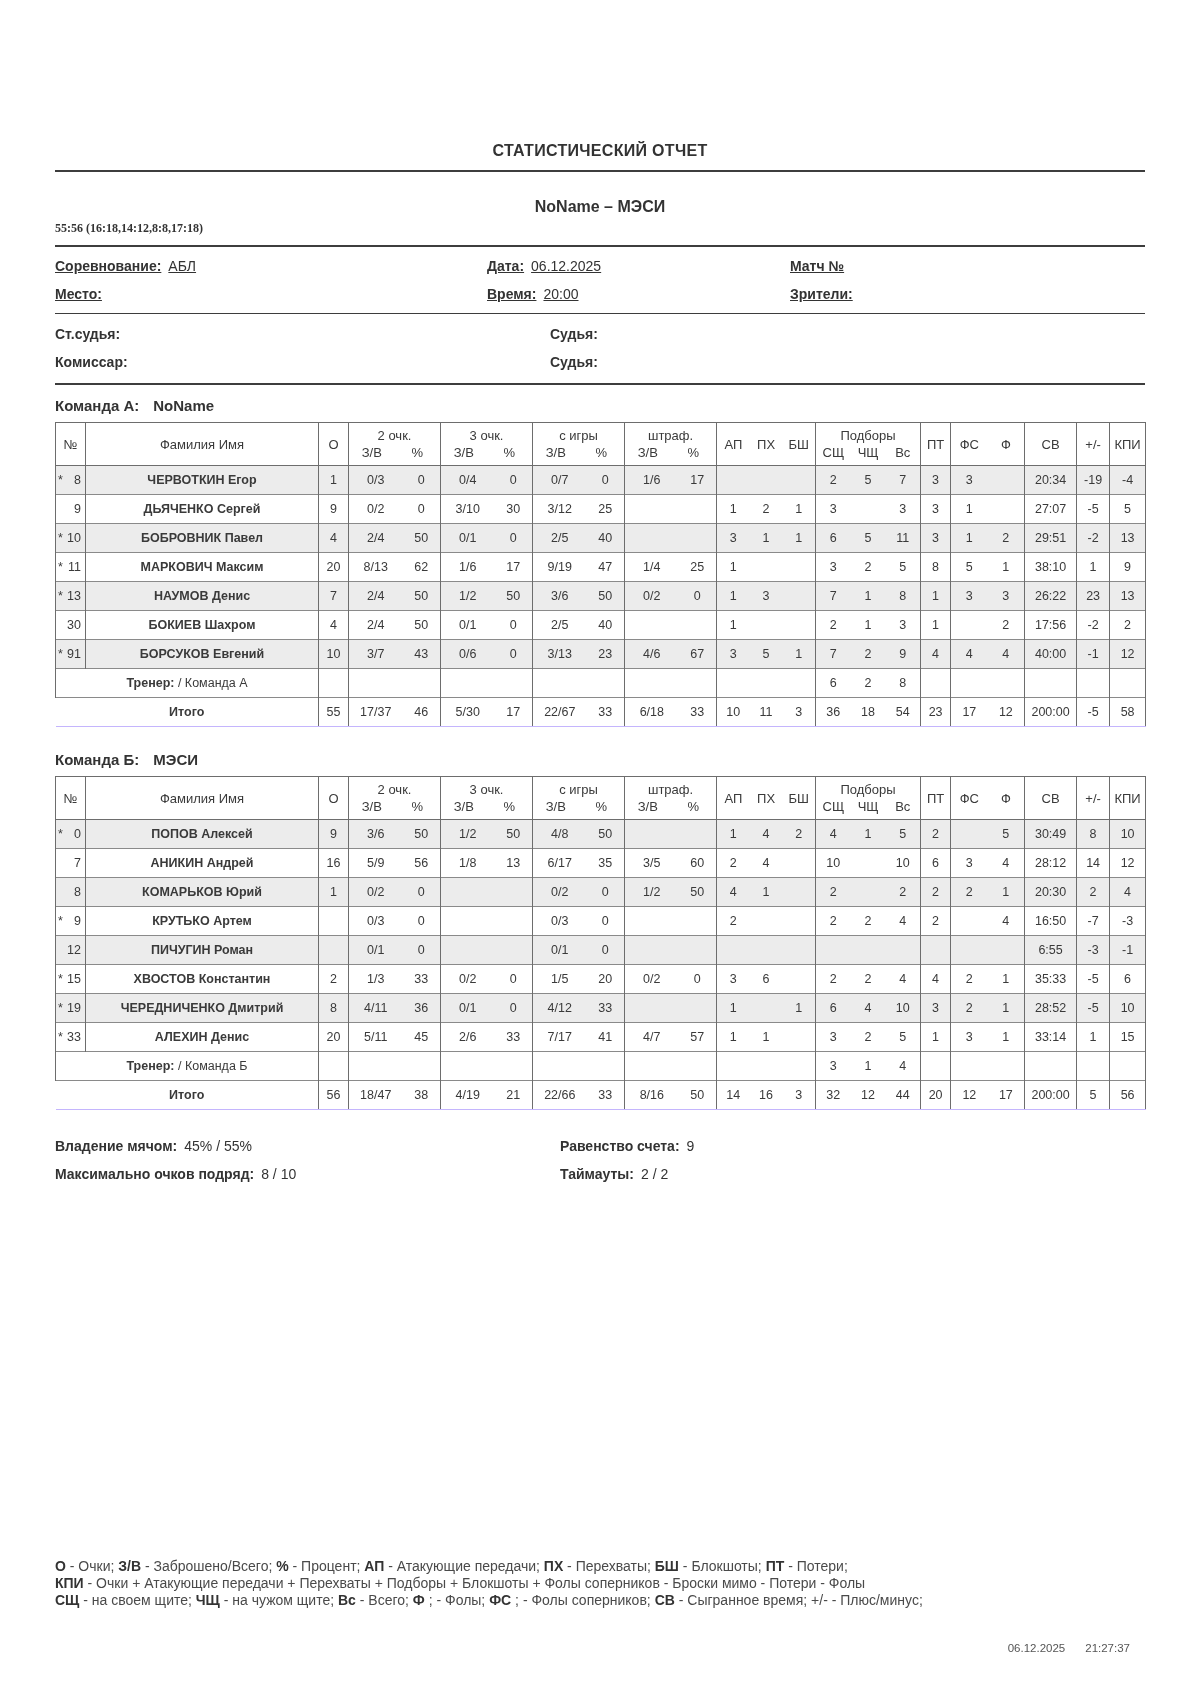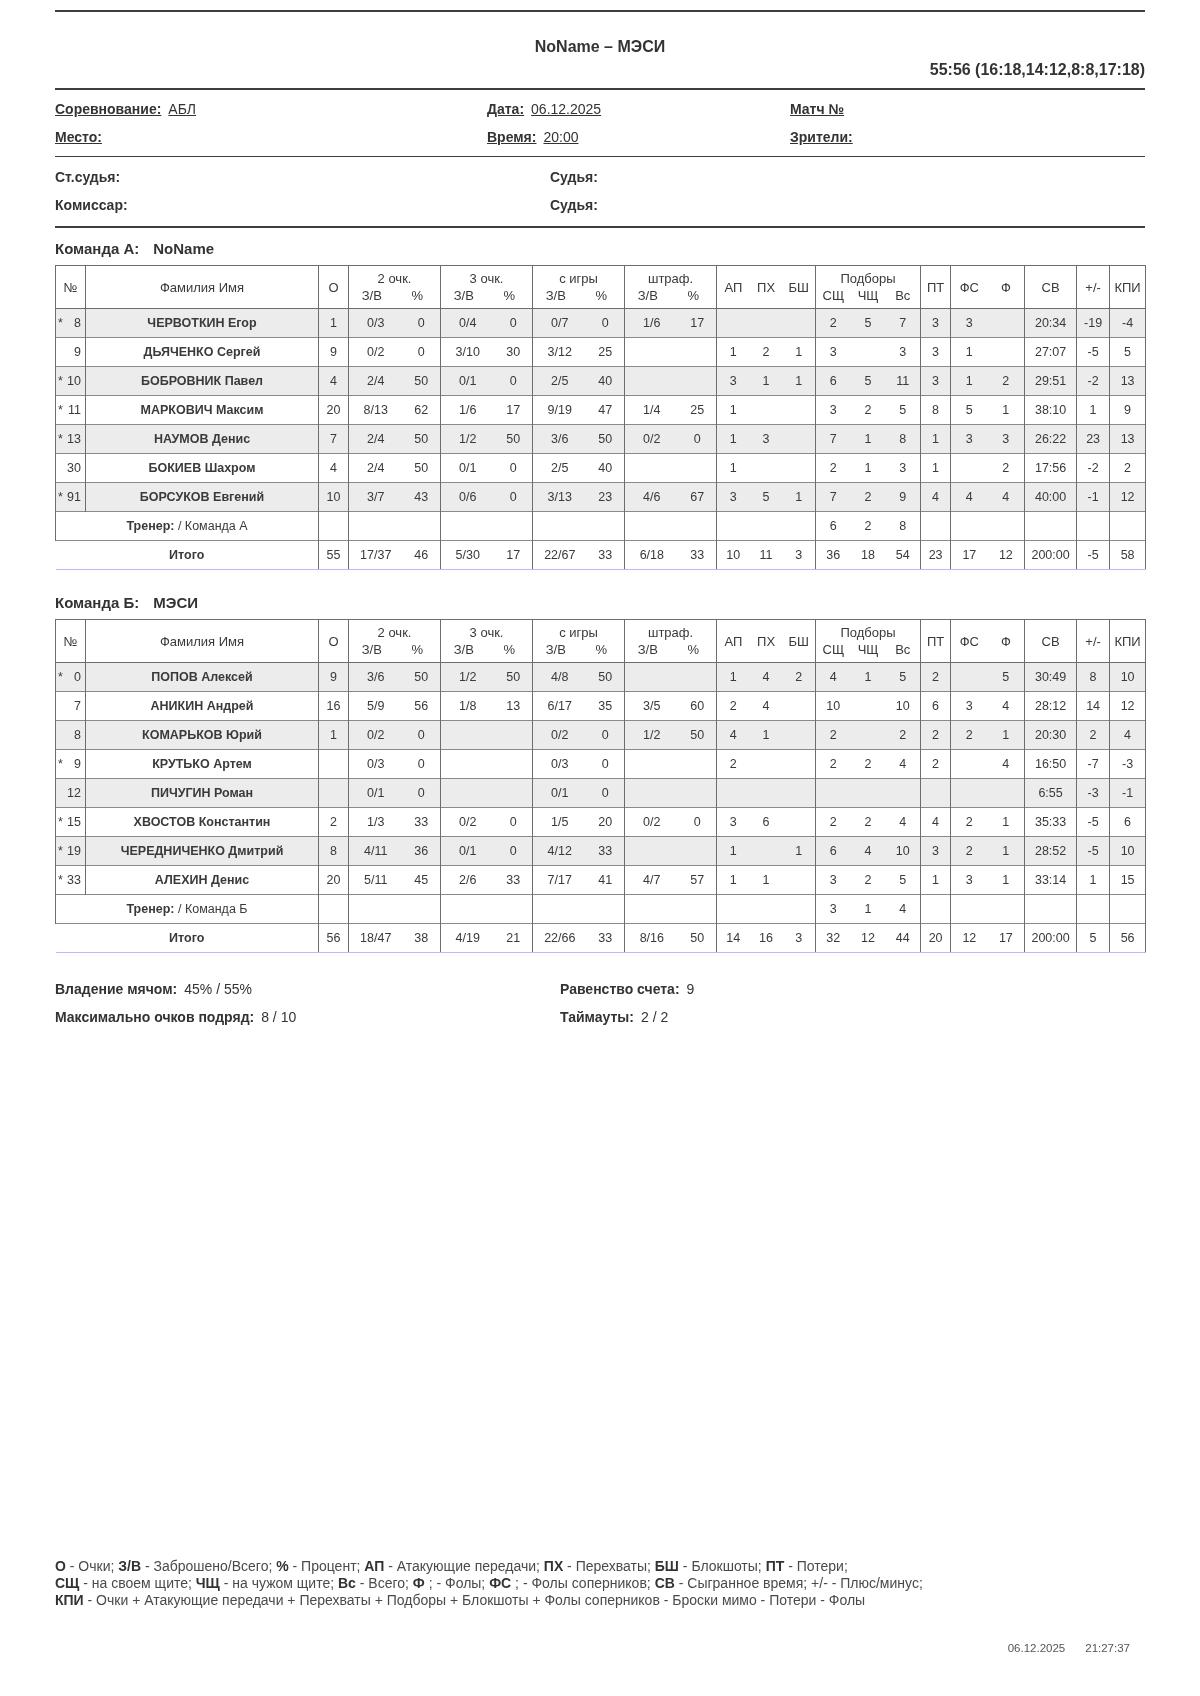--- a/index.html
+++ b/index.html
@@ -4,21 +4,21 @@
 <style>
   html,body{margin:0;padding:0;background:#fff;}
   .page{position:relative;width:1200px;height:1696px;background:#fff;overflow:hidden;
         font-family:"Liberation Sans", sans-serif;color:#333;}
   .content{position:absolute;left:55px;top:0;width:1090px;}
 
   .title{margin-top:142px;text-align:center;font-size:16px;font-weight:bold;color:#333;letter-spacing:.3px;}
   .rule2{border:none;border-top:2px solid #3d3d3d;margin:10px 0 0 0;height:0;}
   .rule1{border:none;border-top:1.5px solid #3d3d3d;margin:0;height:0;}
   .match-name{margin-top:26px;text-align:center;font-size:16px;font-weight:bold;}
-  .match-score{margin-top:5px;text-align:right;font-size:16px;font-weight:bold;}
+  .match-score{margin-top:5px;text-align:left;font-size:12px;font-weight:bold;font-family:Liberation Serif, serif;}
   .hr-score{margin-top:9px;}
 
   .meta{margin-top:5px;text-decoration:underline;}
   .meta-row{display:grid;grid-template-columns:432px 303px 1fr;height:28px;align-items:center;font-size:14px;}
   .ref-row{display:grid;grid-template-columns:495px 1fr;height:28px;align-items:center;font-size:14px;}
   .b{font-weight:bold;}
   .val{margin-left:7px;}
   .hr-meta{margin-top:5px;}
   .ref-block{margin-top:6px;}
   .hr-ref{margin-top:7px;border-top:2px solid #3d3d3d;}
@@ -56,20 +56,21 @@
 
   .footer{position:absolute;top:1642px;right:70px;font-size:11.5px;color:#555;}
   .footer .ft-time{margin-left:20px;}
 </style>
 </head>
 <body>
 
 <div class="page">
   <div class="content">
 
+    <div class="title">СТАТИСТИЧЕСКИЙ ОТЧЕТ</div>
     <hr class="rule2">
 
     <div class="match-name">NoName  –  МЭСИ</div>
     <div class="match-score">55:56 (16:18,14:12,8:8,17:18)</div>
     <hr class="rule2 hr-score">
 
     <div class="meta">
       <div class="meta-row">
         <div><span class="b">Соревнование:</span><span class="val">АБЛ</span></div>
         <div><span class="b">Дата:</span><span class="val">06.12.2025</span></div>
@@ -830,20 +831,20 @@
       </div>
       <div class="sum-row">
         <div><span class="b">Максимально очков подряд:</span><span class="val">8 / 10</span></div>
         <div><span class="b">Таймауты:</span><span class="val">2 / 2</span></div>
       </div>
     </div>
   </div>
 
   <div class="legend">
       <div class="lg-line"><b>О</b><span> - Очки; </span><b>З/В</b><span> - Заброшено/Всего; </span><b>%</b><span> - Процент; </span><b>АП</b><span> - Атакующие передачи; </span><b>ПХ</b><span> - Перехваты; </span><b>БШ</b><span> - Блокшоты; </span><b>ПТ</b><span> - Потери;</span></div>
+      <div class="lg-line"><b>КПИ</b><span> - Очки + Атакующие передачи + Перехваты + Подборы + Блокшоты + Фолы соперников - Броски мимо - Потери - Фолы</span></div>
       <div class="lg-line"><b>СЩ</b><span> - на своем щите; </span><b>ЧЩ</b><span> - на чужом щите; </span><b>Вс</b><span> - Всего; </span><b>Ф</b><span> ; - Фолы; </span><b>ФС</b><span> ; - Фолы соперников; </span><b>СВ</b><span> - Сыгранное время;  +/- - Плюс/минус;</span></div>
-      <div class="lg-line"><b>КПИ</b><span> - Очки + Атакующие передачи + Перехваты + Подборы + Блокшоты + Фолы соперников - Броски мимо - Потери - Фолы</span></div>
     </div>
 
   <div class="footer">
     <span class="ft-date">06.12.2025</span><span class="ft-time">21:27:37</span>
   </div>
 </div>
 
 </body></html>

